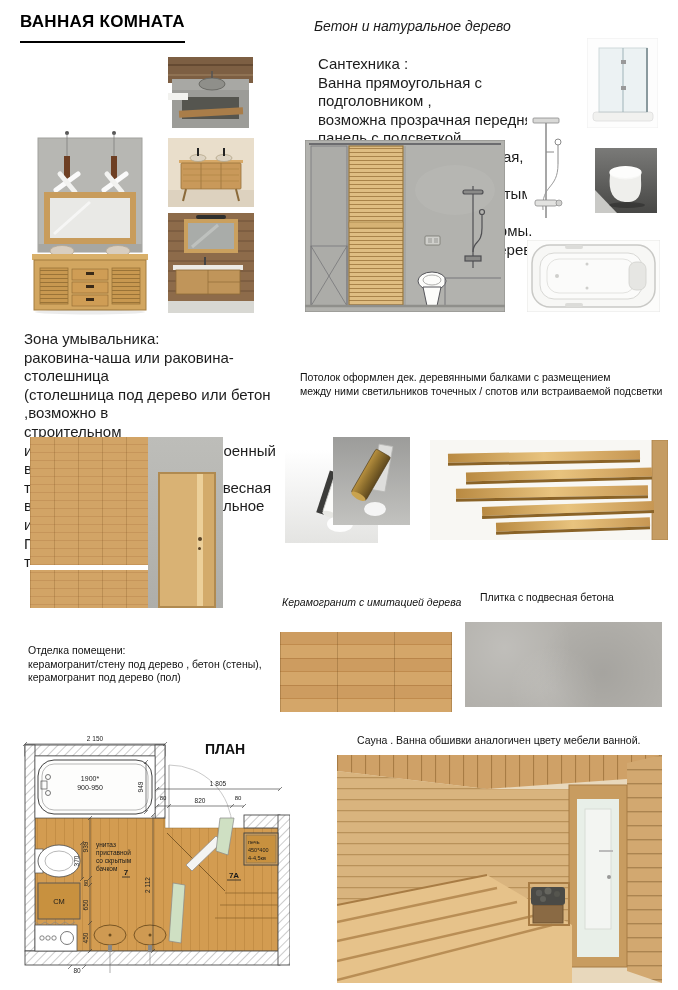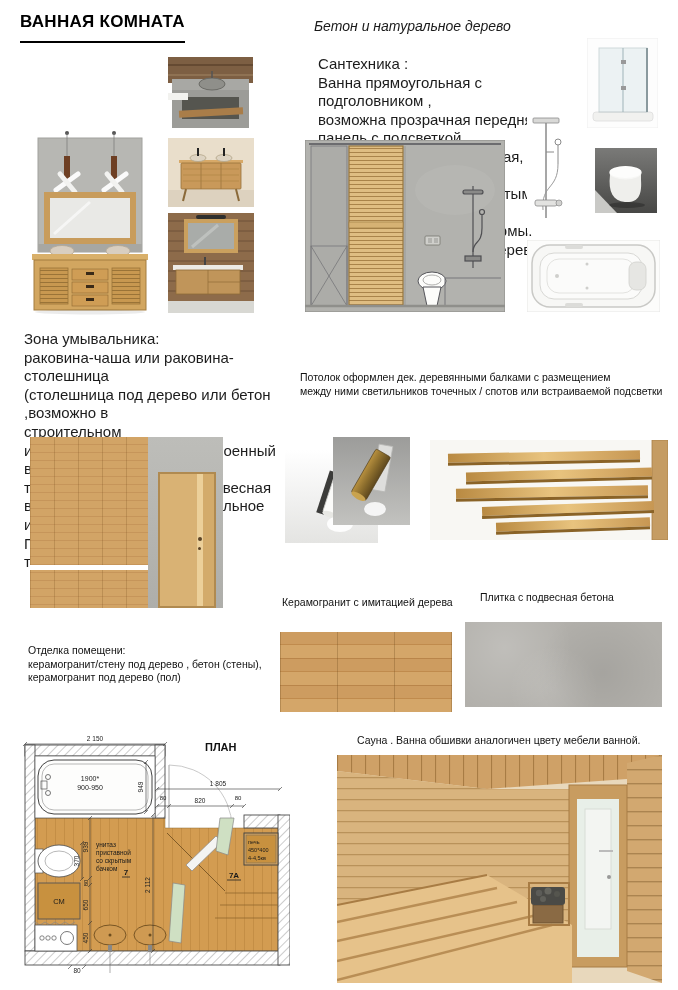--- a/index.html
+++ b/index.html
@@ -5,21 +5,21 @@
   html,body{margin:0;padding:0;background:#9a9a9a;}
   .page{position:relative;width:678px;height:990px;background:#ffffff;margin:0 auto;
         font-family:"Liberation Sans",sans-serif;overflow:hidden;}
   .abs{position:absolute;}
   .pre{white-space:pre-line;}
   .t9{font-size:15px;line-height:1.24;color:#1c1c1c;}
   .t10{font-size:10.5px;line-height:1.3;color:#111;}
   .title{font-size:17px;font-weight:bold;color:#000;border-bottom:2px solid #000;
          padding-bottom:9px;letter-spacing:.3px;}
   .subtitle{font-size:14px;font-style:italic;color:#1a1a1a;}
-  .plan-title{font-size:11px;font-weight:bold;color:#111;}
+  .plan-title{font-size:14px;font-weight:bold;color:#111;}
   .cap{font-size:10.5px;color:#111;}
   svg text{font-family:"Liberation Sans",sans-serif;}
 
   .wood-tile{background:
      repeating-linear-gradient(90deg, rgba(101,67,22,.28) 0 1px, transparent 1px 57px),
      repeating-linear-gradient(180deg,#cd9c60 0 12px,#c08b4d 12px 13px,#d4a669 13px 26px,#b9854a 26px 27px);}
   .concrete-tile{background:
      radial-gradient(circle at 20% 30%, rgba(255,255,255,.18), transparent 40%),
      radial-gradient(circle at 70% 60%, rgba(0,0,0,.07), transparent 45%),
      radial-gradient(circle at 45% 80%, rgba(255,255,255,.12), transparent 35%),
@@ -303,21 +303,21 @@
       <rect x="36" y="39" width="186" height="3" fill="#8a6327" transform="rotate(-1.5 129 40)"></rect>
       <rect x="26" y="47" width="192" height="10" fill="url(#beam)" transform="rotate(-1 122 52)"></rect>
       <rect x="26" y="57" width="192" height="3" fill="#8a6327" transform="rotate(-1 122 58)"></rect>
       <rect x="52" y="64" width="172" height="9" fill="url(#beam)" transform="rotate(-2 138 68)"></rect>
       <rect x="52" y="73" width="172" height="3" fill="#8a6327" transform="rotate(-2 138 74)"></rect>
       <rect x="66" y="80" width="154" height="9" fill="url(#beam)" transform="rotate(-2 143 84)"></rect>
       <rect x="66" y="89" width="154" height="3" fill="#8a6327" transform="rotate(-2 143 90)"></rect>
     </g>
   </svg>
 
-  <div class="abs cap" style="left:282px;top:596px;">Керамогранит с имитацией дерева</div>
+  <div class="abs cap" style="left:282px;top:596px;font-style:italic;">Керамогранит с имитацией дерева</div>
   <div class="abs cap" style="left:480px;top:591px;">Плитка с подвесная бетона</div>
 
   <div class="abs wood-tile" style="left:280px;top:632px;width:172px;height:80px;"></div>
   <div class="abs concrete-tile" style="left:465px;top:622px;width:197px;height:85px;"></div>
 
   <div class="abs t10 pre" style="left:28px;top:644px;width:260px;">Отделка помещени:
 керамогранит/стену под дерево , бетон (стены),
 керамогранит под дерево (пол)</div>
 
   <div class="abs plan-title" style="left:205px;top:741px;">ПЛАН</div>

